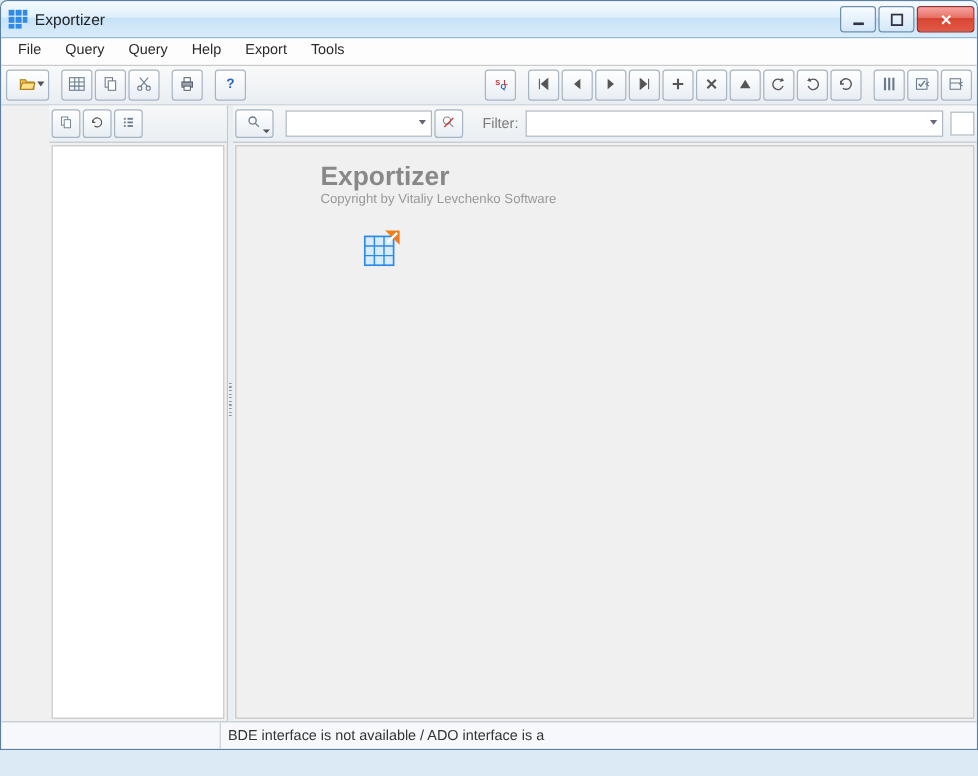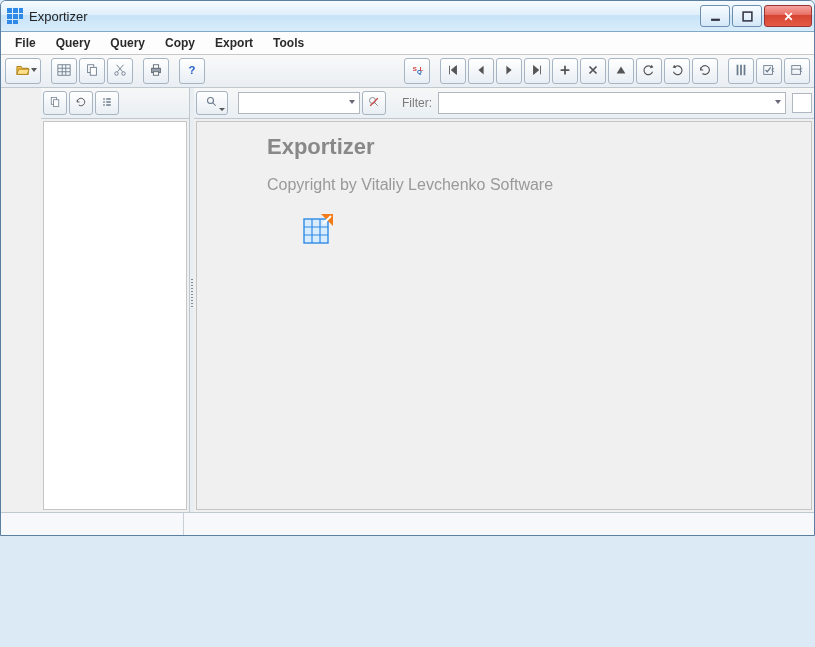--- a/index.html
+++ b/index.html
@@ -5,21 +5,21 @@
 html, body {
   margin: 0;
   padding: 0;
   font-family: "Segoe UI", Tahoma, sans-serif;
   font-size: 12px;
   background: #dbeaf5;
   overflow: hidden;
 }
 .window {
   width: 815px;
-  height: 536px;
+  height: 625px;
   box-sizing: border-box;
   border: 1px solid #5a7fa0;
   background: #eef5fb;
   display: flex;
   flex-direction: column;
   border-radius: 6px 6px 0 0;
   overflow: hidden;
 }
 .titlebar {
   height: 30px;
@@ -61,23 +61,21 @@
   border-color: #933;
   color: #fff;
 }
 .win-btn svg { width: 11px; height: 11px; }
 
 .menubar {
   height: 22px;
   background: #fdfdfd;
   border-bottom: 1px solid #c9c9c9;
   display: flex;
-  align-items: center;
   padding: 0 4px;
-  font-weight: bold;
 }
 .menu-item {
   padding: 2px 10px;
   cursor: default;
   color: #273;
   color: #1f3a5f;
 }
 .menu-item { color: #2a2a2a; }
 
 .toolbar {
@@ -247,23 +245,23 @@
   position: absolute;
   left: 70px;
   top: 12px;
 }
 .splash-title {
   font-size: 22px;
   font-weight: bold;
   color: #888;
 }
 .splash-sub {
-  font-size: 16px;
+  font-size: 11px;
   color: #999;
-  margin-top: 16px;
+  margin-top: 0;
 }
 .splash-logo {
   margin-top: 18px;
   margin-left: 34px;
 }
 
 .statusbar {
   height: 22px;
   border-top: 1px solid #bfc7cf;
   background: #f6f8fb;
@@ -318,21 +316,21 @@
             <path d="M2 2 L8 8 M8 2 L2 8" stroke="#fff" stroke-width="1.6"></path>
           </svg>
       </div>
     </div>
   </div>
 
   <div class="menubar">
     <div class="menu-item">File</div>
     <div class="menu-item">Query</div>
     <div class="menu-item">Query</div>
-    <div class="menu-item">Copy</div>
+    <div class="menu-item">Help</div>
     <div class="menu-item">Export</div>
     <div class="menu-item">Tools</div>
   </div>
 
   <div class="toolbar">
     <div class="tool-group-left">
       <div class="tool-btn split">
         <span>
           <svg viewBox="0 0 16 16">
               <path d="M1 4 h5 l1 2 h7 v7 H1z" fill="#f4c049" stroke="#a77a12"></path>
@@ -585,15 +583,16 @@
               <path d="M22 12 L30 4" stroke="#fff" stroke-width="2"></path>
             </svg>
           </div>
         </div>
       </div>
     </div>
   </div>
 
   <div class="statusbar">
     <div class="status-cell middle"></div>
+    <div class="status-cell right">BDE interface is not available / ADO interface is a</div>
   </div>
 
 </div>
 
 </body></html>

